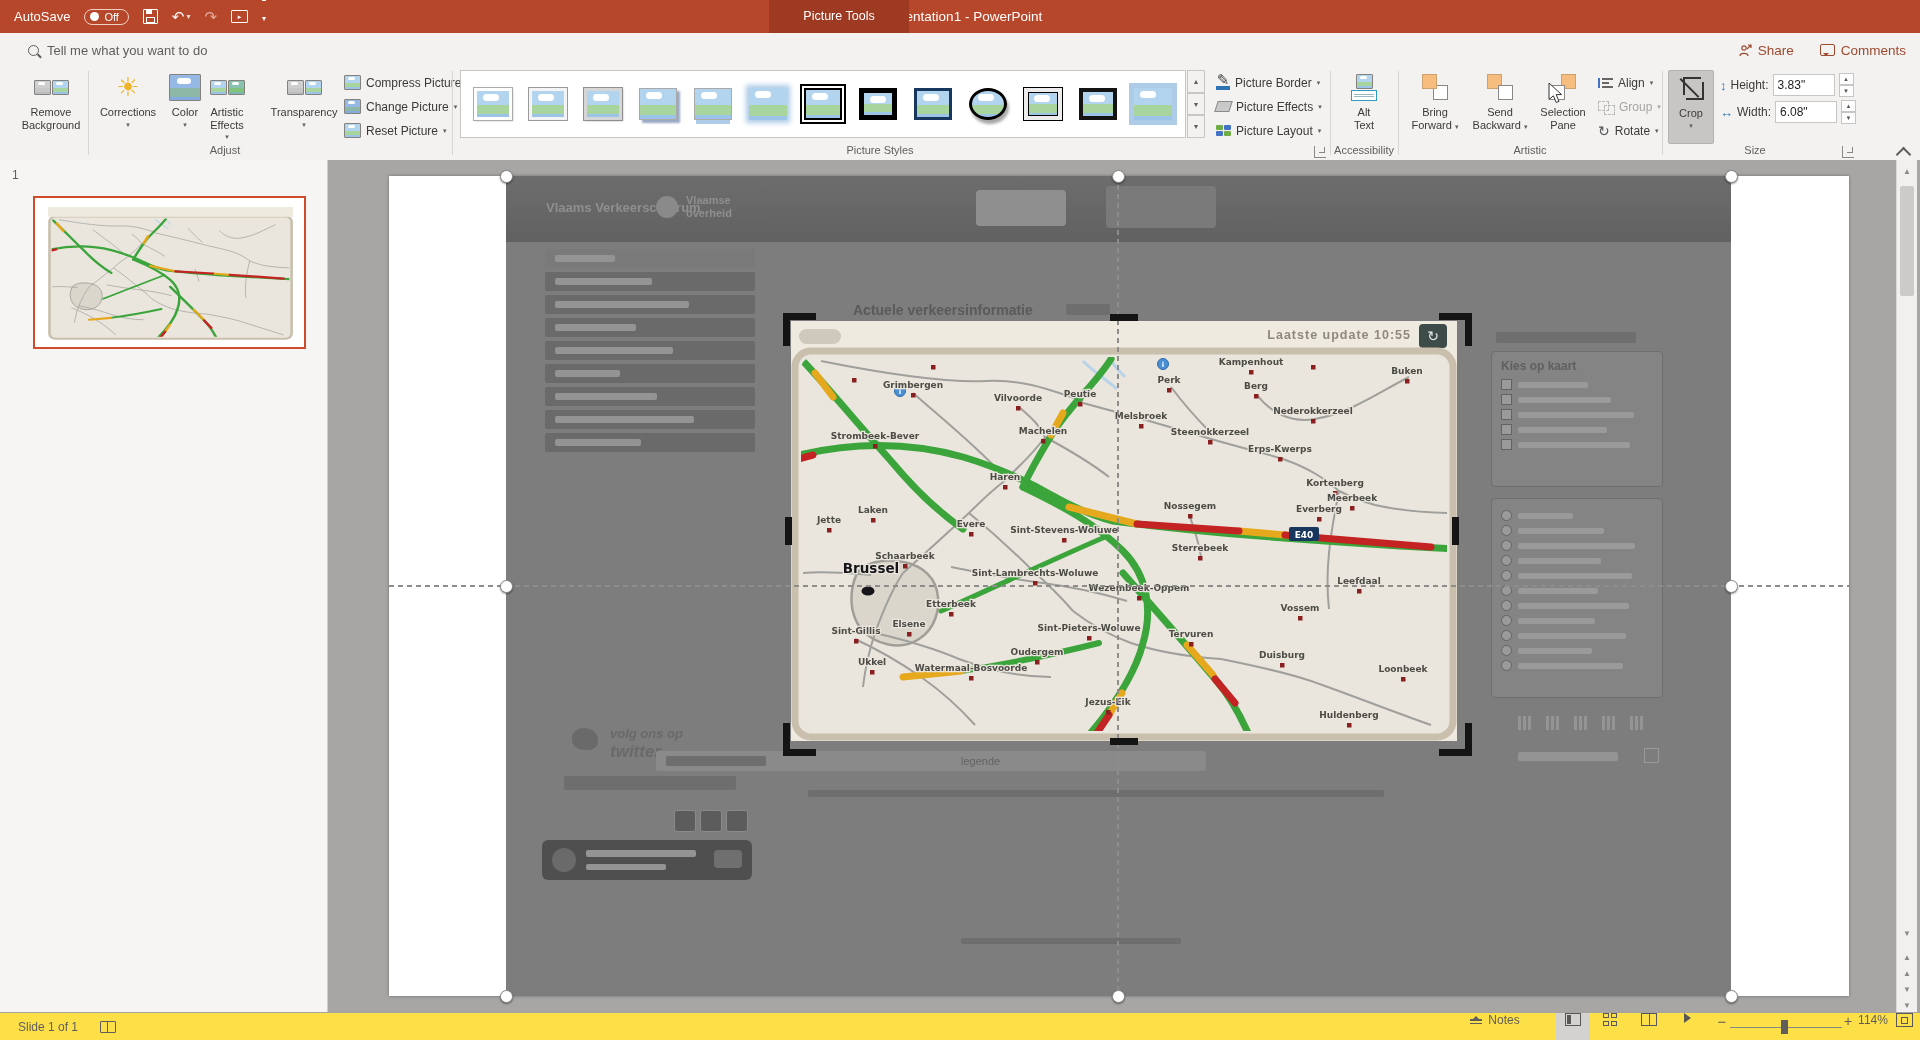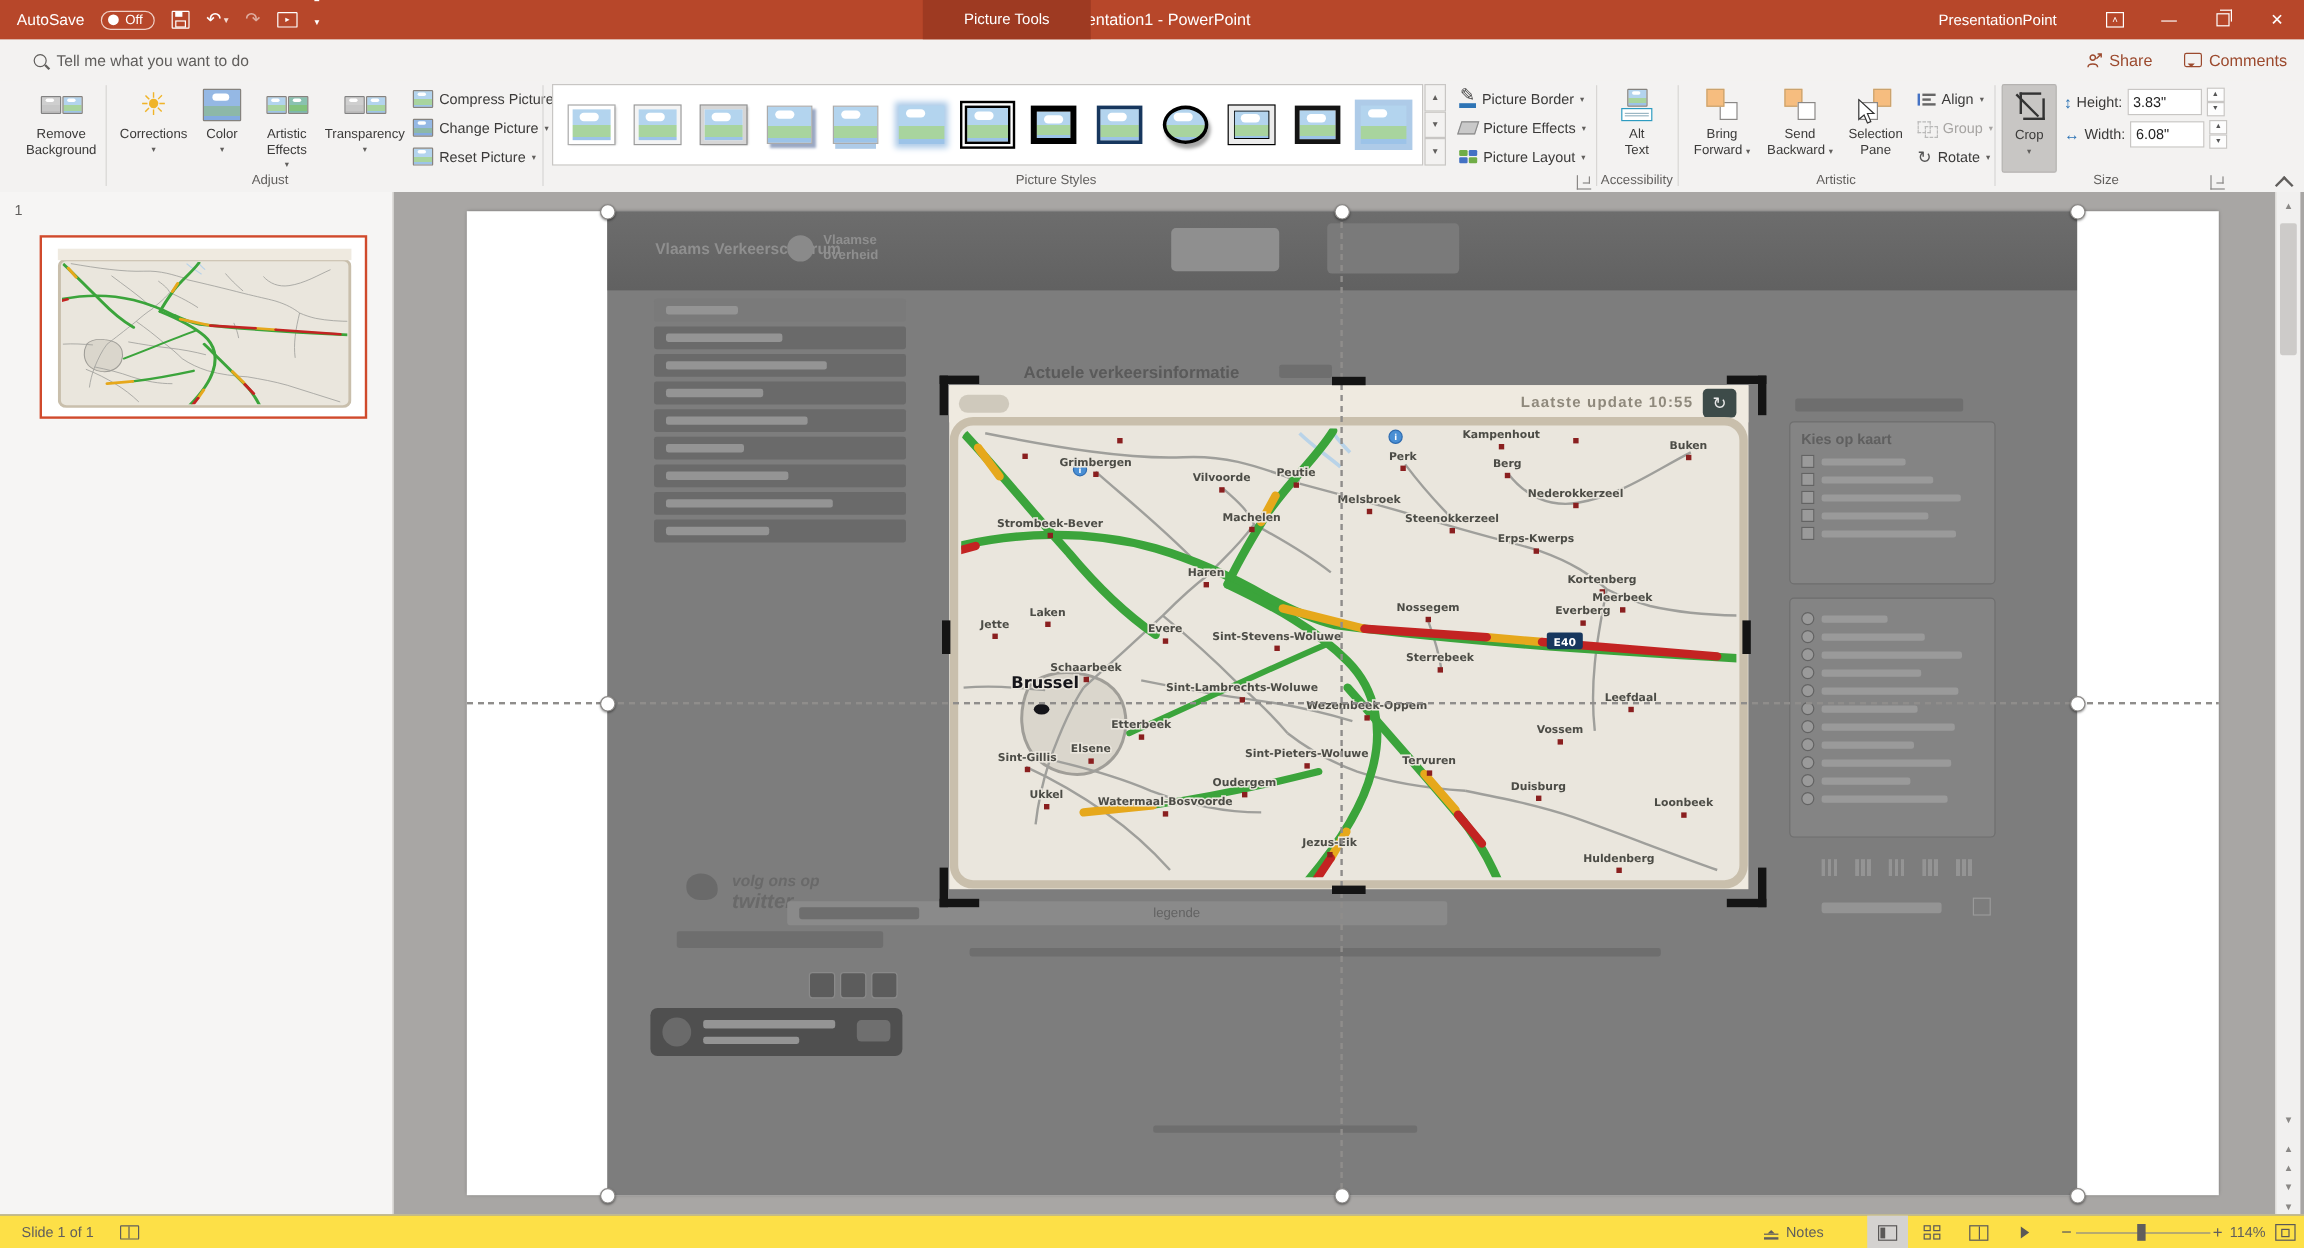--- a/index.html
+++ b/index.html
@@ -154,21 +154,21 @@
   .crop-e{position:absolute;background:#141414;z-index:6}
   .scrollcol{position:absolute;left:1896px;top:160px;width:20px;height:852px;background:#f1f0ef;border-left:1px solid #dcdad8}
   .sc-btn{position:absolute;left:2px;width:16px;height:16px;font-size:8px;color:#8a8886;text-align:center;line-height:16px}
   .sc-thumb{position:absolute;left:3px;top:26px;width:14px;height:110px;background:#cdcbc9;border-radius:2px}
   
   .statusbar{position:absolute;left:0;top:1012px;width:1920px;height:28px;background:#fde047;border-top:1px solid #a3a3a3;font-size:12px;color:#605e5c}
   .sb-left{position:absolute;left:18px;top:0;height:28px;display:flex;align-items:center;gap:22px}
   .book{width:14px;height:10px;border:1.3px solid #605e5c;border-radius:1px;position:relative}
   .book:before{content:"";position:absolute;left:5.5px;top:0;width:1.3px;height:100%;background:#605e5c}
   .sb-right{position:absolute;right:0;top:0;height:28px}
-  .sb-it{position:absolute;top:0;height:28px;display:flex;align-items:center;justify-content:center}
+  .sb-it{position:absolute;top:0;height:28px;display:flex;justify-content:center}
   .notes-ico{display:flex;flex-direction:column;align-items:center;gap:2px}
   .notes-ico b{width:0;height:0;border:3.5px solid transparent;border-bottom-color:#605e5c;margin-bottom:-2px}
   .notes-ico i{width:12px;height:1.5px;background:#605e5c}
   .view-ico{width:16px;height:13px;border:1.3px solid #5a5857;box-sizing:border-box;position:relative}
   .view-ico.normal:before{content:"";position:absolute;left:1px;top:1px;bottom:1px;width:4px;background:#5a5857}
   .view-ico.sorter{border:none;display:grid;grid-template-columns:6px 6px;gap:2px}
   .view-ico.sorter i{width:6px;height:5px;border:1.2px solid #5a5857;box-sizing:border-box}
   .view-ico.reading:before{content:"";position:absolute;left:50%;top:0;bottom:0;width:1.2px;background:#5a5857}
   .view-ico.show{border:none;width:0;height:0;border-left:7px solid #5a5857;border-top:5px solid transparent;border-bottom:5px solid transparent}
   .vactive{background:#d4d2d0}
@@ -198,31 +198,20 @@
       <span class="qbtn dim">↷</span>
       <span class="qbtn">
           <span class="mon">▸</span>
         </span>
       <span class="qbtn">
           <span class="morebar">▾</span>
         </span>
     </div>
     <div class="title-center">Presentation1 - PowerPoint</div>
     <div class="ctx-tab">Picture Tools</div>
-    <div class="tb-right">
-      <span class="addin">PresentationPoint</span>
-      <span class="winbtn">
-          <span class="rdo">˄</span>
-        </span>
-      <span class="winbtn">—</span>
-      <span class="winbtn">
-          <span class="restore-ico"></span>
-        </span>
-      <span class="winbtn">✕</span>
-    </div>
   </div>
 
   <div class="tabrow">
     <div class="tellme">
       <span class="mag"></span>
       <span>Tell me what you want to do</span>
     </div>
     <div class="tr-right">
       <span class="actbtn">
           <svg width="13" height="13" viewBox="0 0 13 13">
@@ -254,21 +243,21 @@
       <span class="bb-label">Corrections</span>
       <span class="caret">▾</span>
     </div>
     <div class="bigbtn" style="left:162px;width:46px">
       <span class="bb-icon">
           <span class="land tintb"></span>
         </span>
       <span class="bb-label">Color</span>
       <span class="caret">▾</span>
     </div>
-    <div class="bigbtn" style="left:210px;width:58px">
+    <div class="bigbtn" style="left:198px;width:58px">
       <span class="bb-icon">
           <span class="land sm"></span>
           <span class="land sm tintg" style="margin-left:1px"></span>
         </span>
       <span class="bb-label">Artistic Effects</span>
       <span class="caret">▾</span>
     </div>
     <div class="bigbtn" style="left:270px;width:68px">
       <span class="bb-icon">
           <span class="land sm gray"></span>

